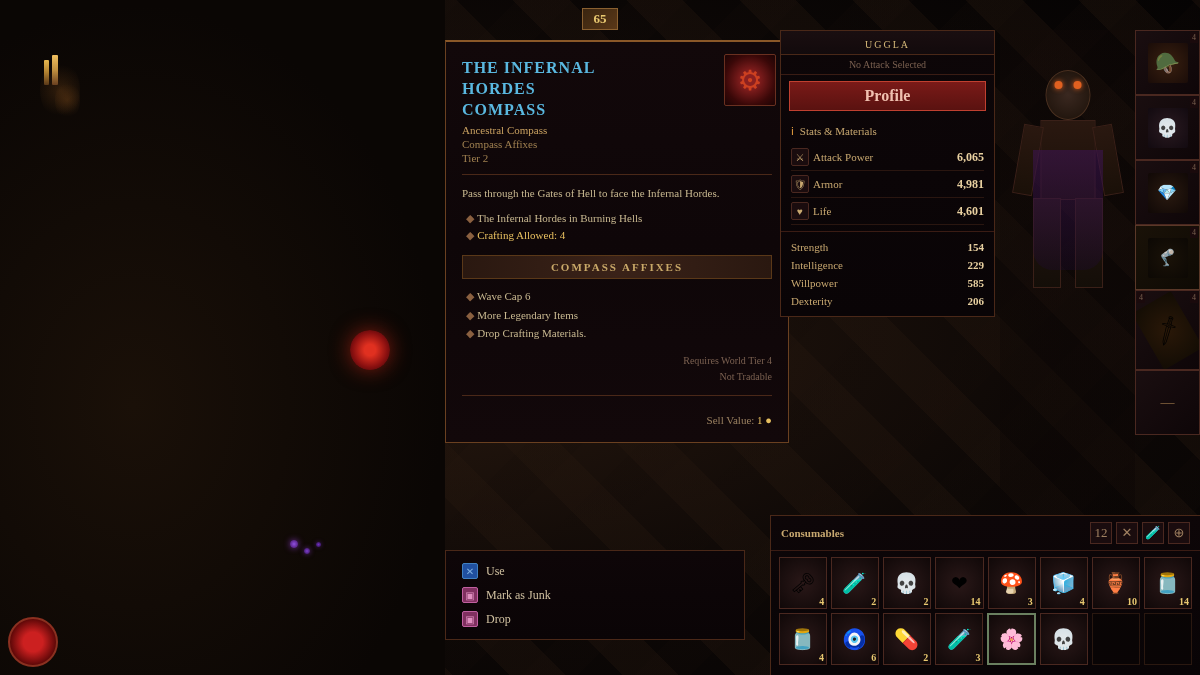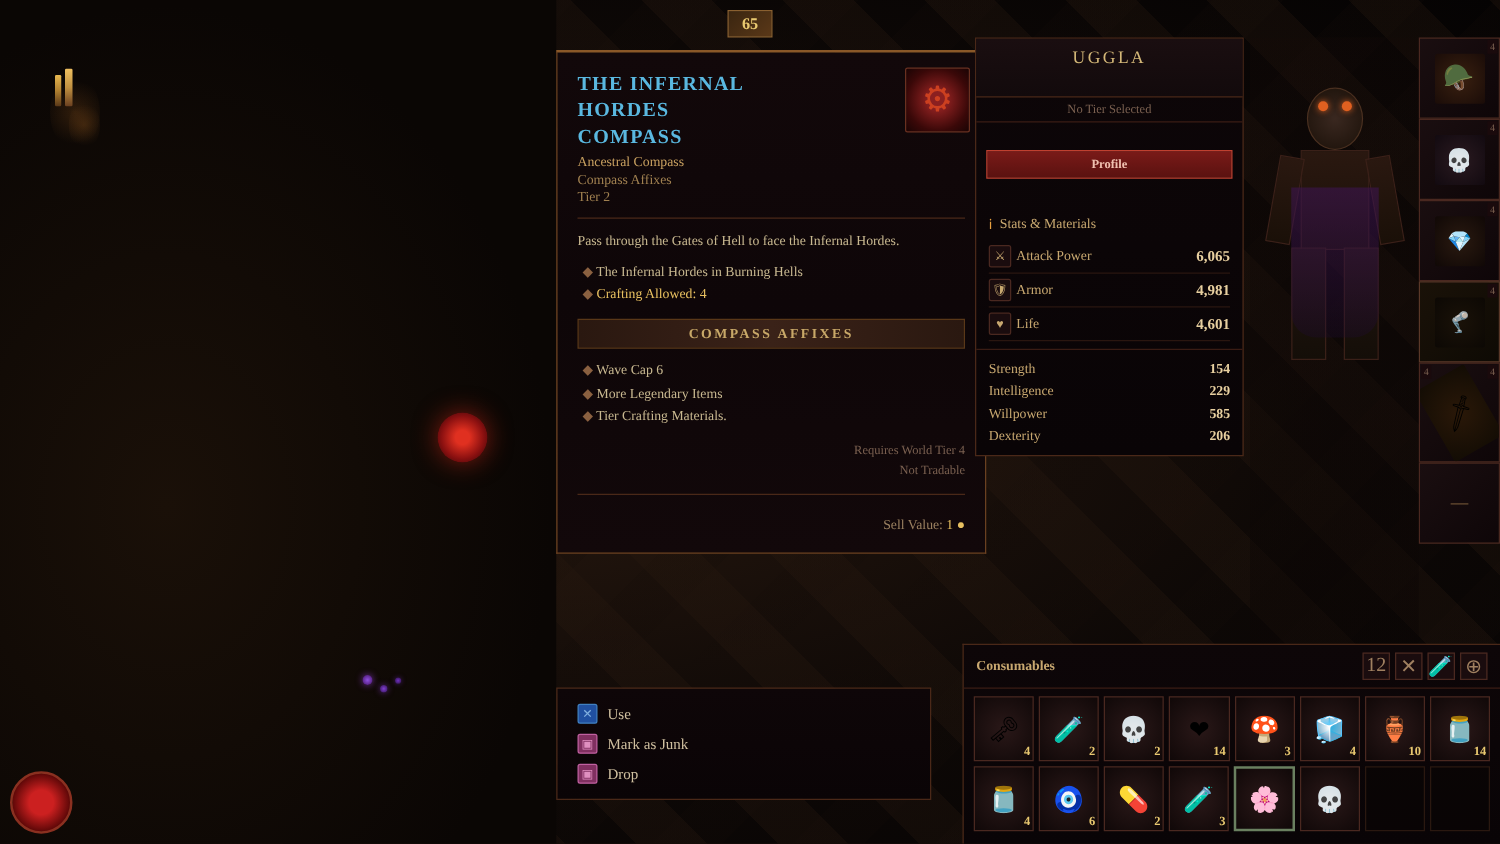--- a/index.html
+++ b/index.html
@@ -241,43 +241,43 @@
       right: 205px;
       width: 215px;
       background: linear-gradient(180deg, #0d0608 0%, #090406 100%);
       border: 1px solid #4a2818;
       z-index: 20;
     }
 
     .char-name {
       text-align: center;
       color: #d4b878;
-      font-size: 14px;
+      font-size: 10px;
       letter-spacing: 2px;
-      padding: 8px 0 22px;
+      padding: 8px 0 4px;
       background: linear-gradient(180deg, #1a0e10 0%, #120a0c 100%);
       border-bottom: 1px solid #4a2818;
     }
 
     .char-title {
       text-align: center;
       color: #7a6050;
       font-size: 10px;
       padding: 4px 0;
       border-bottom: 1px solid #3a1c14;
     }
 
     .profile-btn {
-      margin: 22px 8px;
+      margin: 6px 8px;
       background: linear-gradient(180deg, #7a1a18 0%, #5a1210 100%);
       border: 1px solid #c04030;
       color: #f0c0b0;
       text-align: center;
       padding: 5px 0;
-      font-size: 10px;
+      font-size: 16px;
       font-weight: bold;
       cursor: pointer;
     }
 
     .stats-section {
       padding: 6px 10px;
       border-bottom: 1px solid #3a1c14;
     }
 
     .stats-header {
@@ -398,21 +398,21 @@
     }
 
     .cons-icon-btn {
       width: 22px;
       height: 22px;
       background: #1a0c0e;
       border: 1px solid #4a2820;
       display: flex;
       align-items: center;
       justify-content: center;
-      font-size: 16px;
+      font-size: 13px;
       color: #a08060;
       cursor: pointer;
     }
 
     .consumables-grid {
       padding: 6px 8px;
     }
 
     .cons-row {
       display: flex;
@@ -533,21 +533,21 @@
   <div class="item-description">Pass through the Gates of Hell to face the Infernal Hordes.</div>
   <div class="item-bullet">The Infernal Hordes in Burning Hells</div>
   <div class="item-revives">
     <span>Crafting Allowed: </span><span style="color:#e8c060;">4</span>
   </div>
 
   <div class="affixes-header">COMPASS AFFIXES</div>
 
   <div class="affix-item">Wave Cap 6</div>
   <div class="affix-item">More Legendary Items</div>
-  <div class="affix-item">Tier Crafting Materials.</div>
+  <div class="affix-item">Drop Crafting Materials.</div>
 
   <div class="item-requirements">
     <div>Requires World Tier 4</div>
     <div>Not Tradable</div>
   </div>
 
   <hr class="item-divider">
 
   <div class="sell-value">
     <span>Sell Value: </span><span class="sell-gold">1</span>
@@ -565,21 +565,21 @@
     <span>Mark as Junk</span>
   </div>
   <div class="action-item">
     <div class="action-icon pink">▣</div>
     <span>Drop</span>
   </div>
 </div>
 
 <div class="char-panel">
   <div class="char-name">UGGLA</div>
-  <div class="char-title">No Tier Selected</div>
+  <div class="char-title">No Attack Selected</div>
   <div class="profile-btn">Profile</div>
 
   <div class="stats-section">
     <div class="stats-header">
       <span style="color:#e8a040;">ℹ</span>
       <span>Stats &amp; Materials</span>
     </div>
 
     <div class="stat-row">
       <div class="stat-label">

